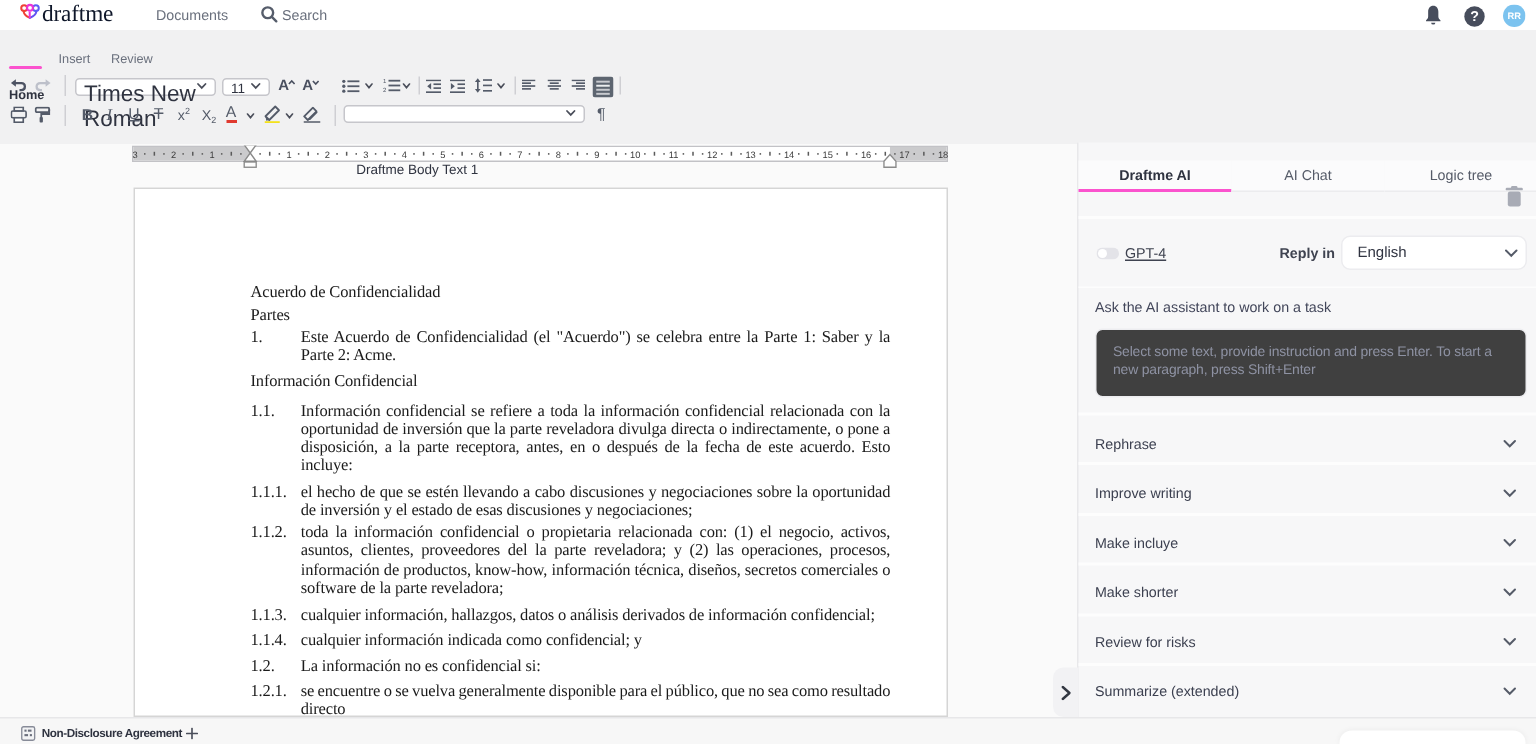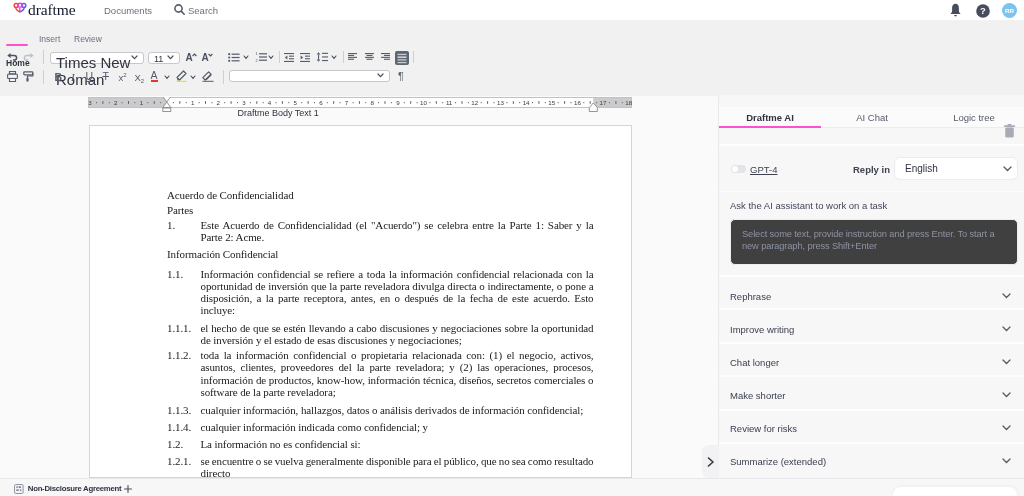--- a/index.html
+++ b/index.html
@@ -371,21 +371,21 @@
   <div class="acc-label" style="top:196px">Rephrase</div>
   <svg class="acc-chev chevsvg" style="top:198px" width="9" height="6" viewBox="0 0 9 6">
       <path d="M1 1 L4.5 4.5 L8 1" fill="none" stroke="#555b68" stroke-width="1.3" stroke-linecap="round"></path>
     </svg>
   <div class="sbrow-sep" style="top:213px"></div>
   <div class="acc-label" style="top:229px">Improve writing</div>
   <svg class="acc-chev chevsvg" style="top:231px" width="9" height="6" viewBox="0 0 9 6">
       <path d="M1 1 L4.5 4.5 L8 1" fill="none" stroke="#555b68" stroke-width="1.3" stroke-linecap="round"></path>
     </svg>
   <div class="sbrow-sep" style="top:247px"></div>
-  <div class="acc-label" style="top:262px">Chat longer</div>
+  <div class="acc-label" style="top:262px">Make incluye</div>
   <svg class="acc-chev chevsvg" style="top:264px" width="9" height="6" viewBox="0 0 9 6">
       <path d="M1 1 L4.5 4.5 L8 1" fill="none" stroke="#555b68" stroke-width="1.3" stroke-linecap="round"></path>
     </svg>
   <div class="sbrow-sep" style="top:280px"></div>
   <div class="acc-label" style="top:295px">Make shorter</div>
   <svg class="acc-chev chevsvg" style="top:297px" width="9" height="6" viewBox="0 0 9 6">
       <path d="M1 1 L4.5 4.5 L8 1" fill="none" stroke="#555b68" stroke-width="1.3" stroke-linecap="round"></path>
     </svg>
   <div class="sbrow-sep" style="top:314px"></div>
   <div class="acc-label" style="top:328px">Review for risks</div>

